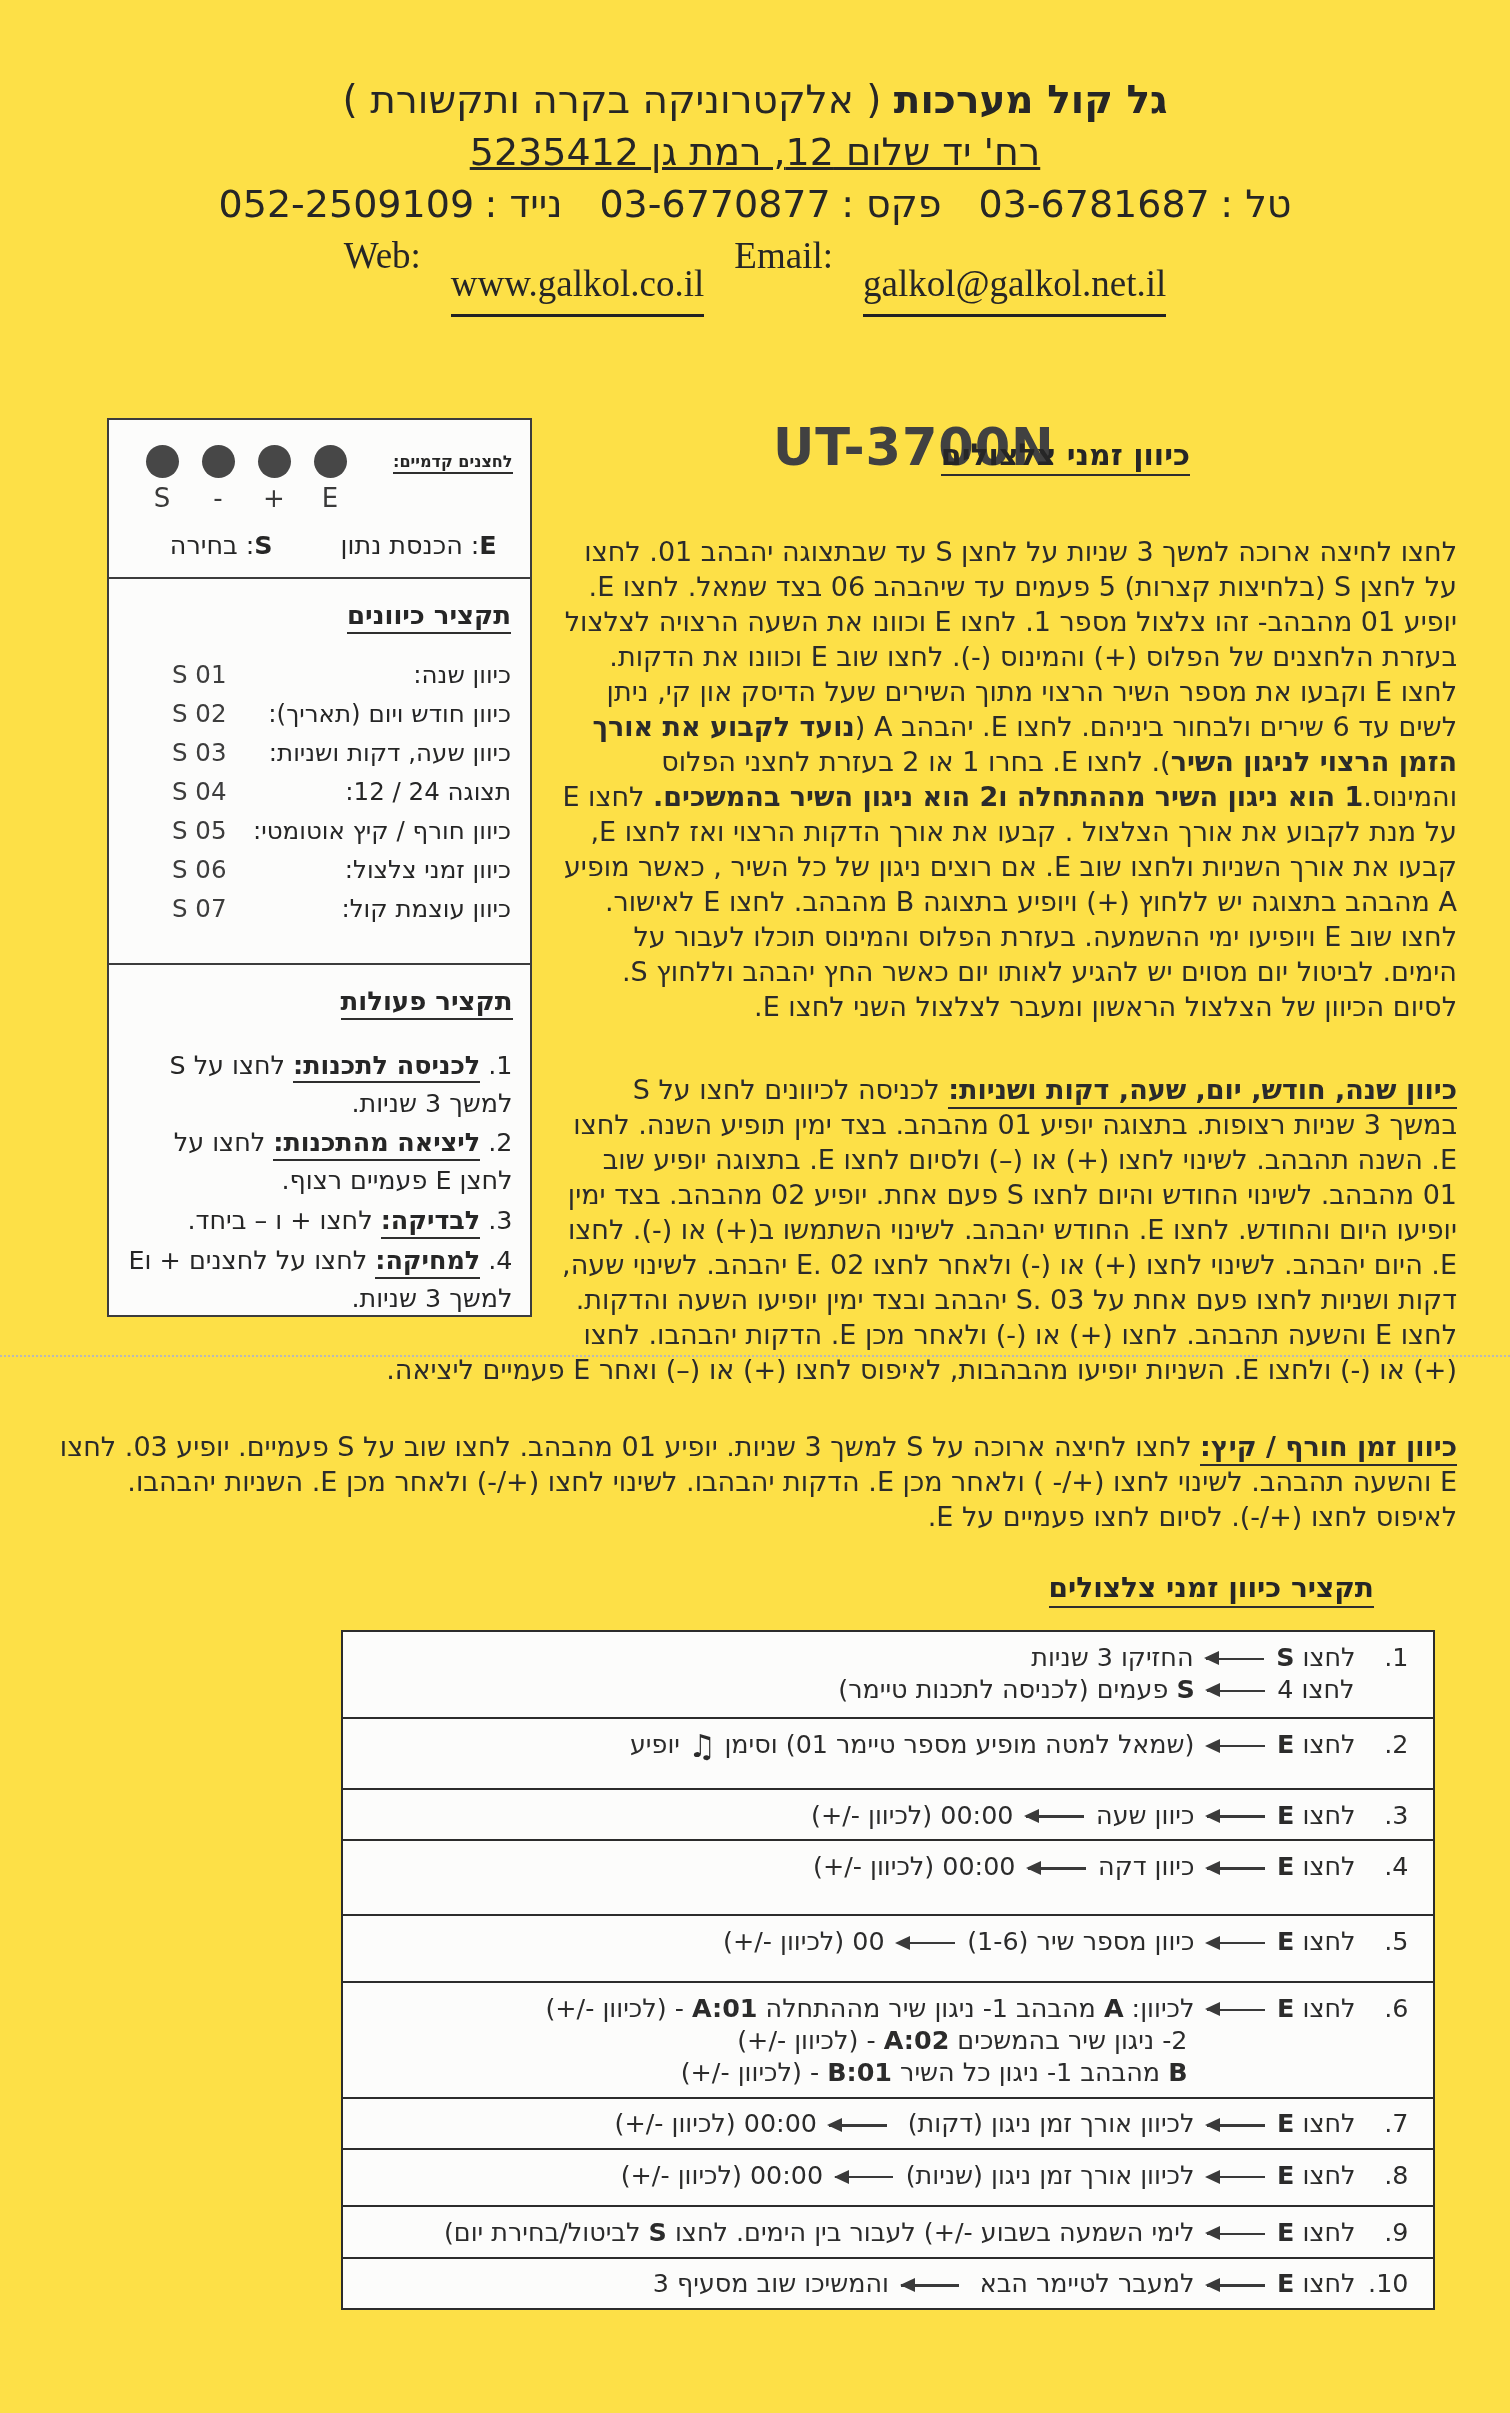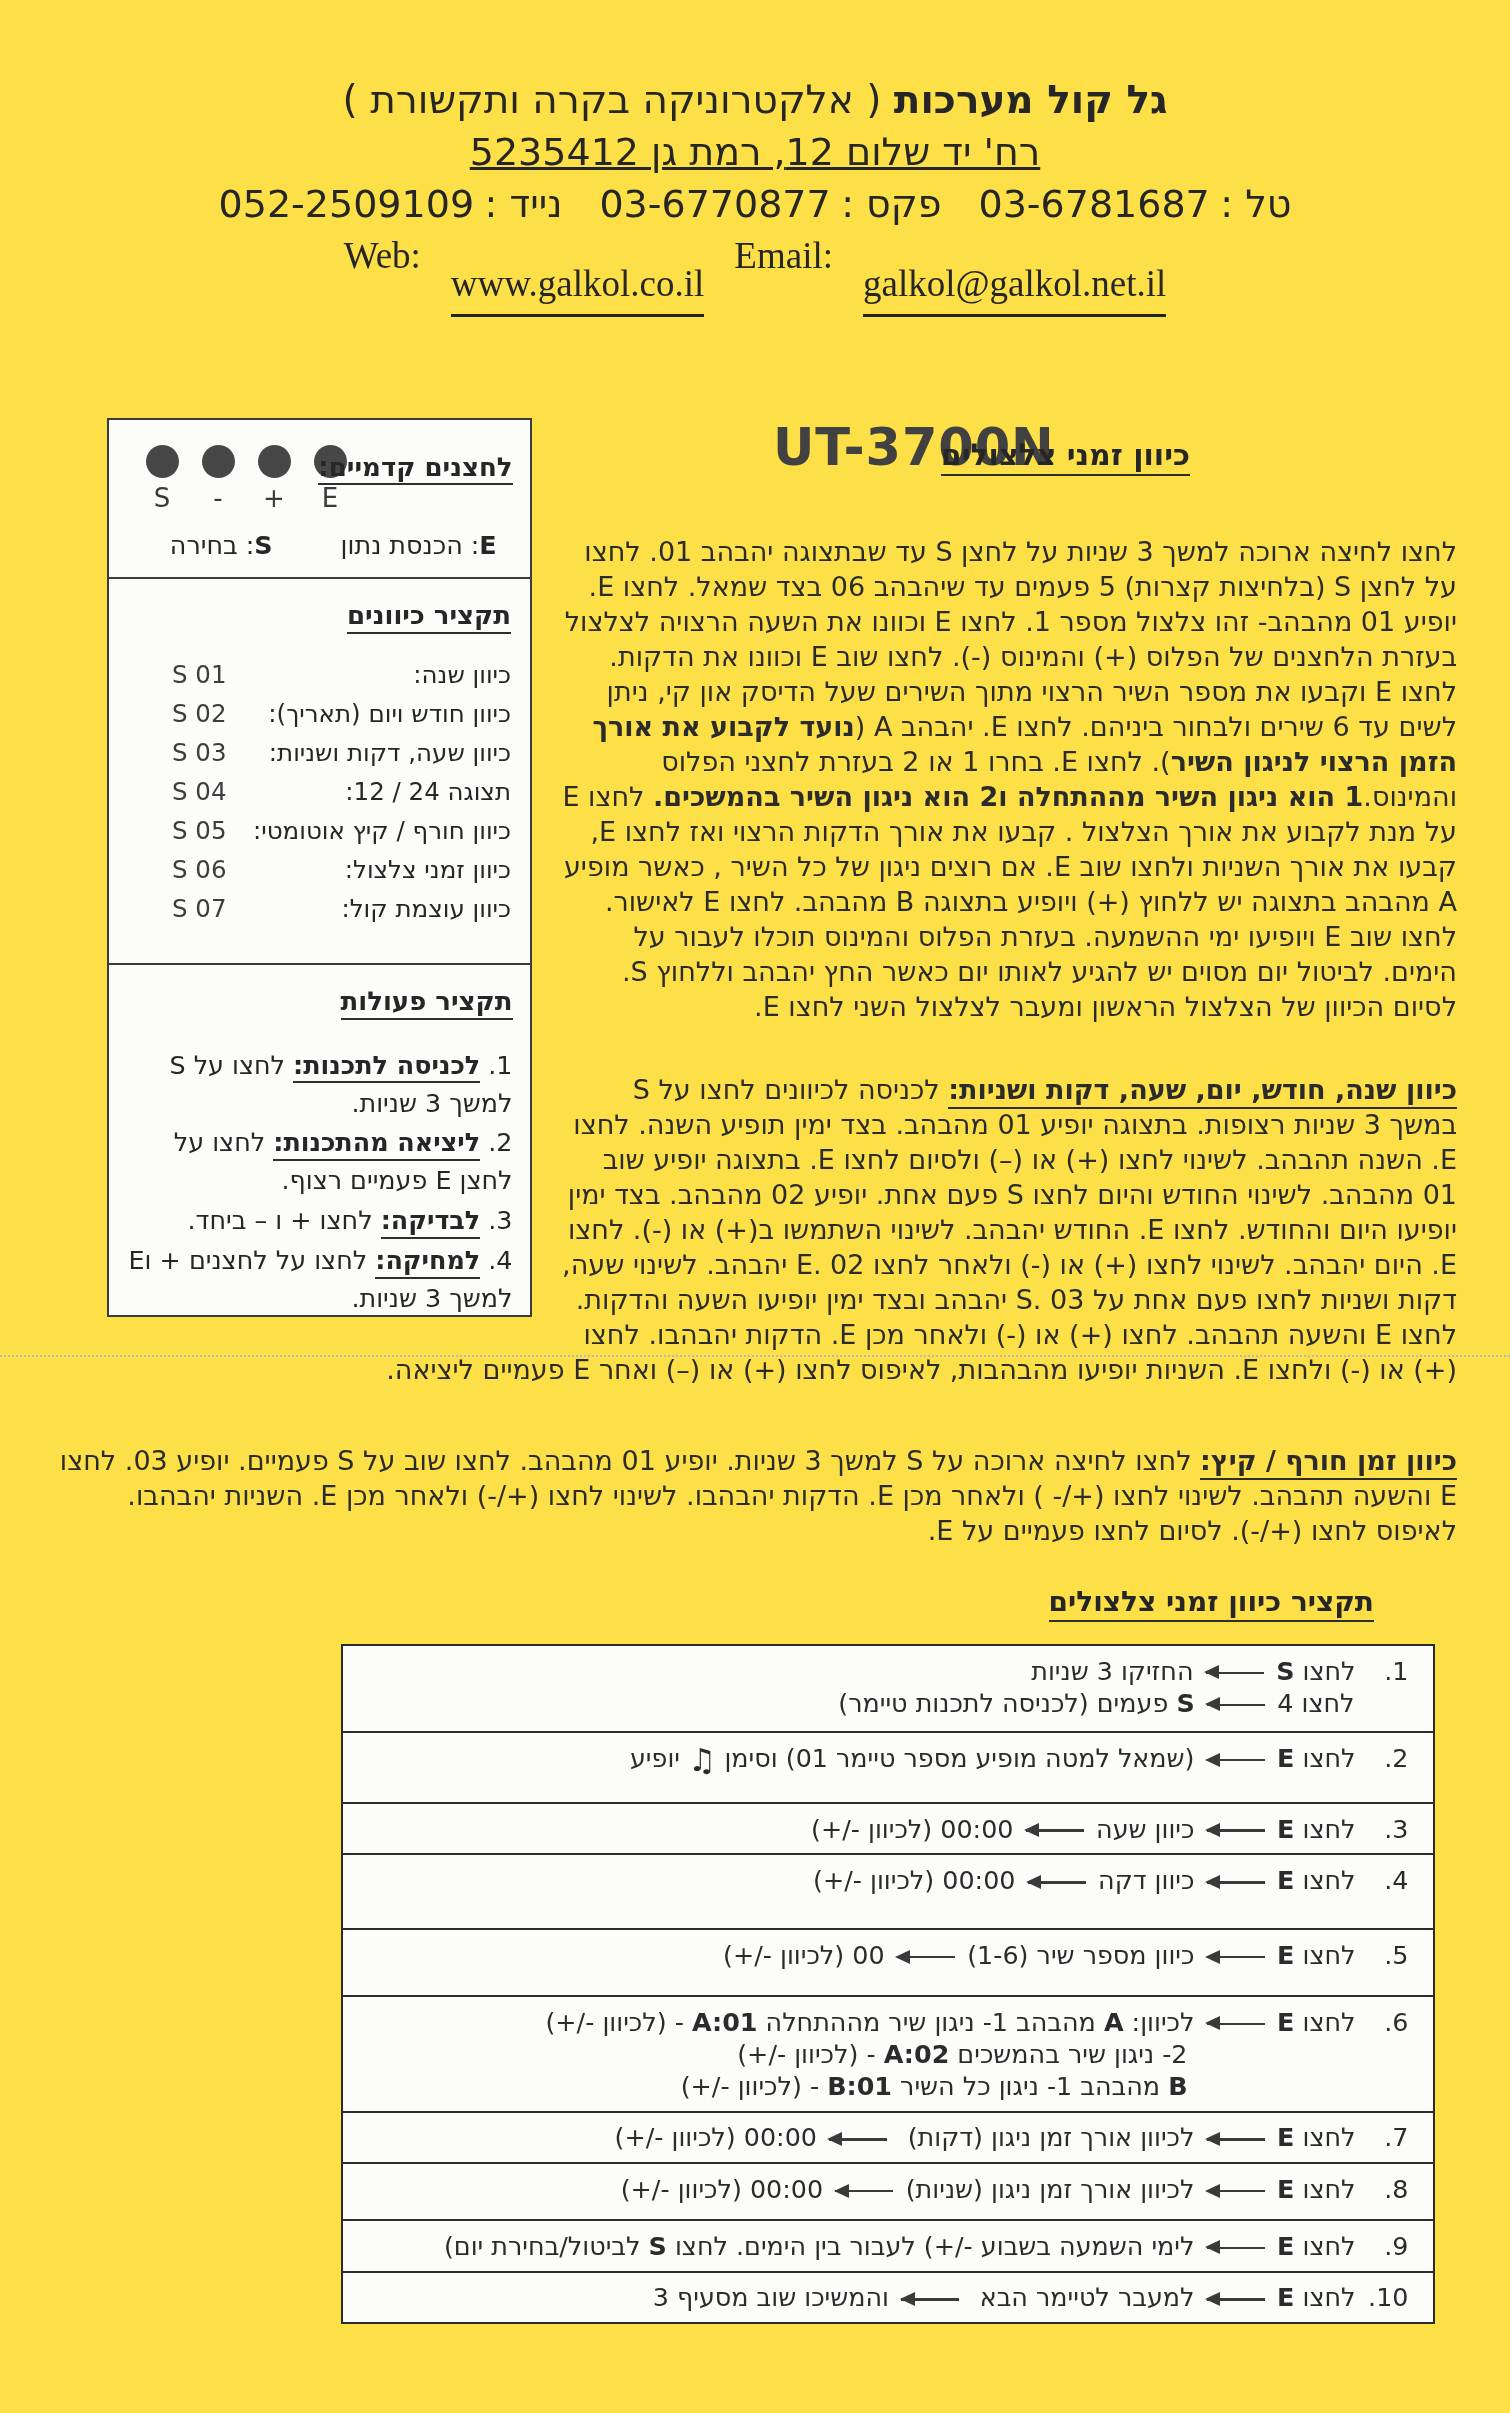--- a/index.html
+++ b/index.html
@@ -32,21 +32,21 @@
   .sidebar {
     float:left; width:425px; height:899px;
     margin:7px 28px 23px 59px;
     border:2.6px solid #3c3c3c; background:#fcfcfb;
   }
   .sb-sec1 { position:relative; height:159px; border-bottom:2.6px solid #3c3c3c; padding:24.5px 17.5px 0 17.5px; }
   .dots-row { display:flex; direction:ltr; gap:23px; margin-left:19px; }
   .dot { width:33px; height:33px; border-radius:50%; background:#474747; }
   .labels-row { display:flex; direction:ltr; gap:23px; margin-left:19px; margin-top:5.3px; }
   .labels-row span { width:33px; text-align:center; font-size:26px; color:#3a3a3a; }
-  .panel-heading { position:absolute; top:31.5px; right:17.5px; font-size:26px; }
+  .panel-heading { position:absolute; top:31.5px; right:17.5px; font-size:16px; }
   .legend { display:flex; direction:rtl; gap:68px; padding:0 15.8px; margin-top:17.5px; font-size:25.4px; }
 
   .sb-sec2 { padding:21px 19px 30px 19px; border-bottom:2.6px solid #3c3c3c; }
   .sec-heading { text-align:right; font-size:26px; margin-bottom:26px; }
   .sec-heading span { display:inline-block; }
   .dir-row { display:flex; direction:rtl; padding-left:44px; height:39px; align-items:baseline; font-size:24.5px; }
   .dir-label { flex:1; text-align:right; }
   .dir-code { width:75px; direction:ltr; text-align:left; color:#3d3d3d; }
 
   .sb-sec3 { padding:21px 17.5px 17.5px 17.5px; }
@@ -55,21 +55,21 @@
 
   
   .titlebar { position:relative; height:123px; }
   .model { position:absolute; left:725px; top:7px; direction:ltr;
            font-size:51px; font-weight:bold; color:#414141; letter-spacing:0.9px; }
   .section-heading { position:absolute; right:267px; top:26px; font-size:30px; }
 
   
   .para { text-align:right; font-size:27px; line-height:35px; color:#2b2b2b; }
   .para + .para { margin-top:48px; }
-  .para.p3 { margin-top:56px; }
+  .para.p3 { margin-top:42px; }
 
   
   .summary-heading { text-align:right; margin:37px 83px 0 0; font-size:28px; }
   .stable { margin:26px 22px 0 0; width:1094px; border:2.6px solid #2c2c2c; background:#fcfcfb; }
   .srow { border-top:2.6px solid #2c2c2c; padding:8.8px 24.5px 8.8px 14px; }
   .srow:first-child { border-top:none; }
   .srow:nth-child(1) { padding-bottom:12.3px; }
   .srow:nth-child(2) { padding-bottom:28px; }
   .srow:nth-child(4) { padding-bottom:32px; }
   .srow:nth-child(5) { padding-bottom:24px; }

